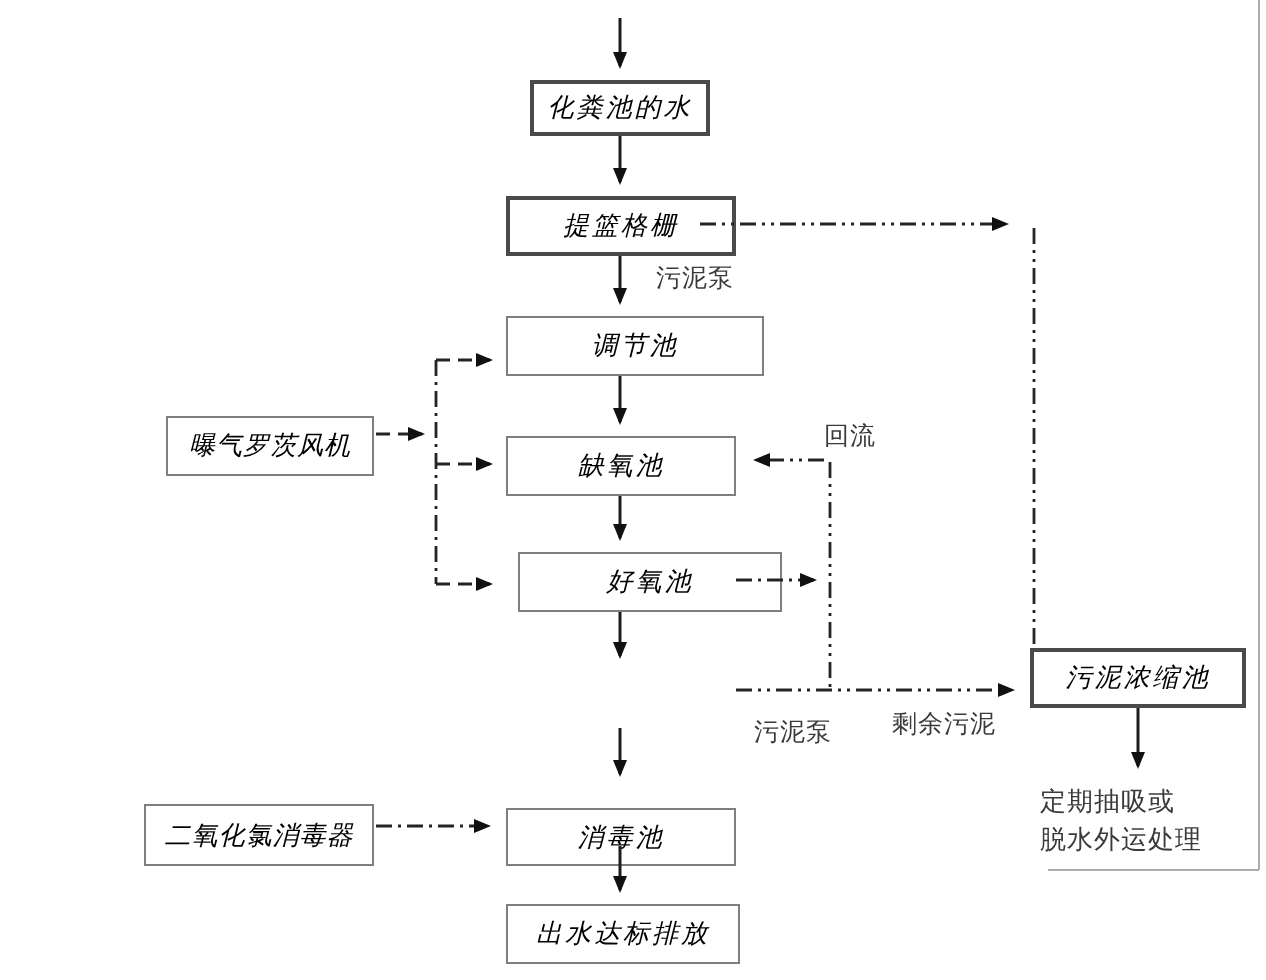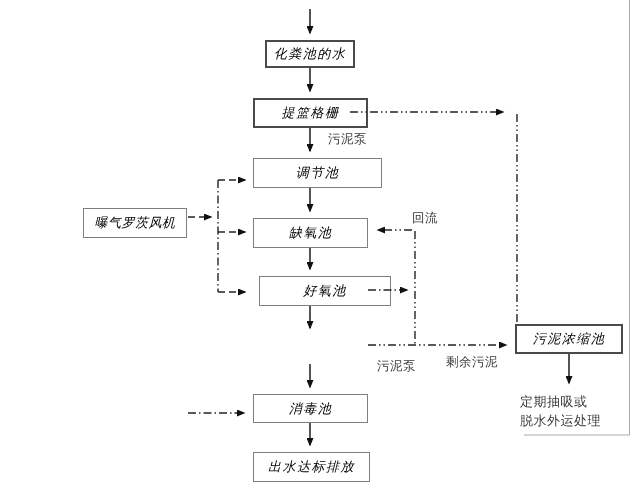--- a/index.html
+++ b/index.html
@@ -72,26 +72,27 @@
 
   <div class="node heavy" style="left:253px;top:98px;width:115px;height:30px;">提篮格栅</div>
 
   <div class="node" style="left:253px;top:158px;width:129px;height:30px;">调节池</div>
 
   <div class="node" style="left:253px;top:218px;width:115px;height:30px;">缺氧池</div>
 
   <div class="node" style="left:247px;top:276px;width:132px;height:30px;margin-left:12px;">好氧池</div>
 
 
-  <div class="node" style="left:253px;top:394px;width:115px;height:29px;">消毒池</div>
+  <div class="node" style="left:253px;top:404px;width:115px;height:29px;">消毒池</div>
 
   <div class="node" style="left:253px;top:452px;width:117px;height:30px;">出水达标排放</div>
 
   <div class="node" style="left:83px;top:208px;width:104px;height:30px;letter-spacing:0.5px;">曝气罗茨风机</div>
 
+  <div class="node" style="left:72px;top:402px;width:115px;height:31px;letter-spacing:0.5px;">二氧化氯消毒器</div>
 
   <div class="node heavy" style="left:515px;top:324px;width:108px;height:30px;">污泥浓缩池</div>
 
   <div class="lbl" style="left:328px;top:132px;">污泥泵</div>
 
   <div class="lbl" style="left:412px;top:211px;">回流</div>
 
   <div class="lbl" style="left:377px;top:359px;">污泥泵</div>
 
   <div class="lbl" style="left:446px;top:355px;">剩余污泥</div>

